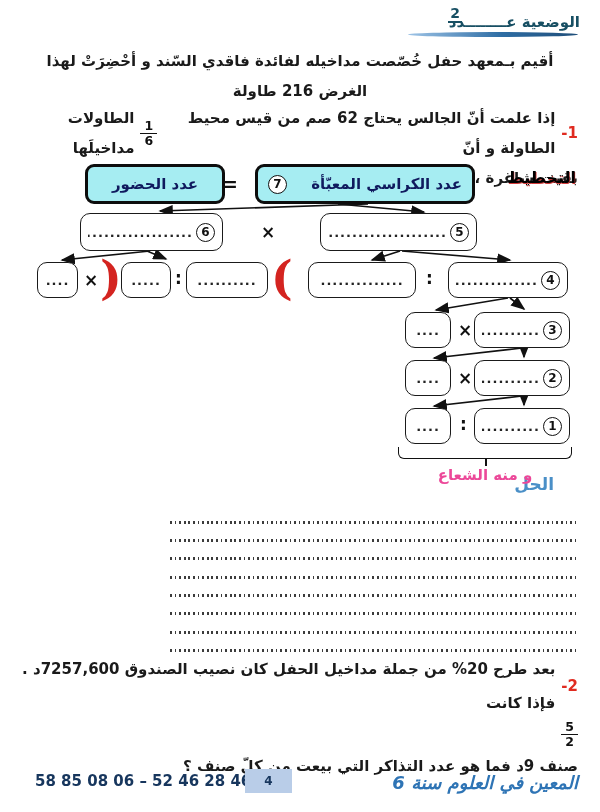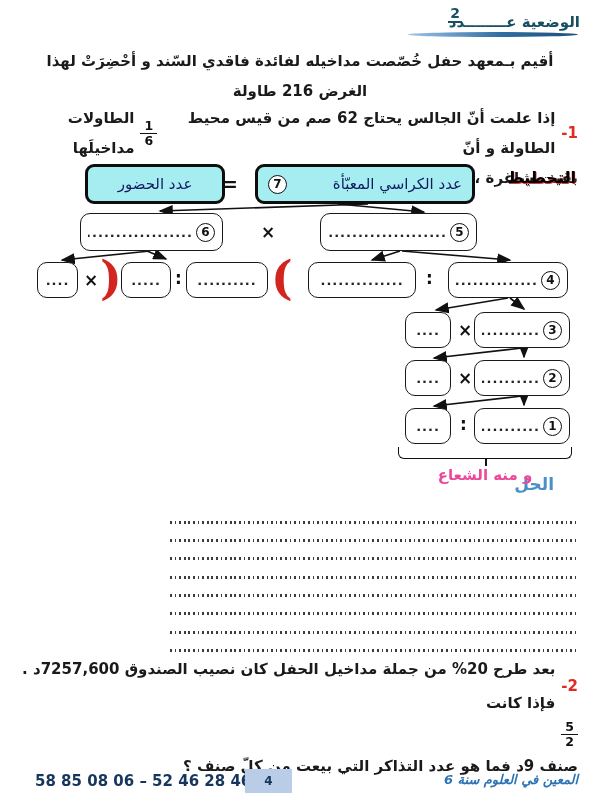--- a/index.html
+++ b/index.html
@@ -30,21 +30,21 @@
   
   .plan-label { position:absolute; top:168px; right:24px; font-size:16px; font-weight:bold;
           color:#000000; text-shadow:0.6px 0.6px 0 #d43c3c; }
   
   .arrows { position:absolute; inset:0; width:600px; height:812px; pointer-events:none; z-index:1; }
   .fbox { position:absolute; background:#fff; border:1.6px solid #1a1a1a; border-radius:10px;
           display:flex; align-items:center; z-index:2; direction:rtl; }
   .cyan { background:#a6edf2; border:3px solid #0d0d0d; border-radius:9px; z-index:2;
           position:absolute; display:flex; align-items:center; justify-content:space-between;
           padding:0 10px; direction:rtl; }
-  .cyan .btxt { font-size:15px; font-weight:normal; color:#101a5e; white-space:nowrap; }
+  .cyan .btxt { font-size:15px; font-weight:bold; color:#101a5e; white-space:nowrap; }
   .circ { display:inline-flex; align-items:center; justify-content:center; flex:0 0 auto;
           width:19px; height:19px; border:1.8px solid #111; border-radius:50%;
           font-size:12px; font-weight:bold; color:#111; background:#fff; }
   .dots { font-size:13px; font-weight:bold; color:#222; letter-spacing:1px; overflow:hidden;
           white-space:nowrap; }
   .numbox { padding:0 7px; gap:3px; justify-content:flex-start; }
   .dotbox { justify-content:center; }
   .op { position:absolute; font-size:17px; font-weight:bold; color:#111; z-index:2; }
   .paren { position:absolute; font-size:46px; font-weight:bold; color:#d42420; z-index:2;
            line-height:40px; font-family:"DejaVu Serif", serif; }
@@ -59,21 +59,21 @@
   
   .sol-label { position:absolute; top:474px; right:46px; font-size:17px; font-weight:bold; color:#4a8fc7; }
   .ans-line { position:absolute; left:170px; width:408px; height:3px;
           background:repeating-linear-gradient(90deg,#3c3c3c 0 1.7px,transparent 1.7px 4.6px); }
   
   .footer-phone { position:absolute; left:35px; top:772px; direction:ltr;
           font-size:15px; font-weight:bold; color:#17365d; }
   .page-box { position:absolute; left:245px; top:769px; width:47px; height:24px; background:#b9cde8;
           display:flex; align-items:center; justify-content:center;
           font-size:12px; font-weight:bold; color:#17365d; }
-  .brand { position:absolute; right:22px; top:772px; font-size:13px; font-weight:bold;
+  .brand { position:absolute; right:22px; top:772px; font-size:18px; font-weight:bold;
           font-style:italic; color:#2e74b5; }
 </style>
 </head>
 <body>
 
 <div class="page">
 
   <div class="badge">
     <span class="badge-title">الوضعية عــــــــدد</span>
     <span class="badge-num">2</span>

